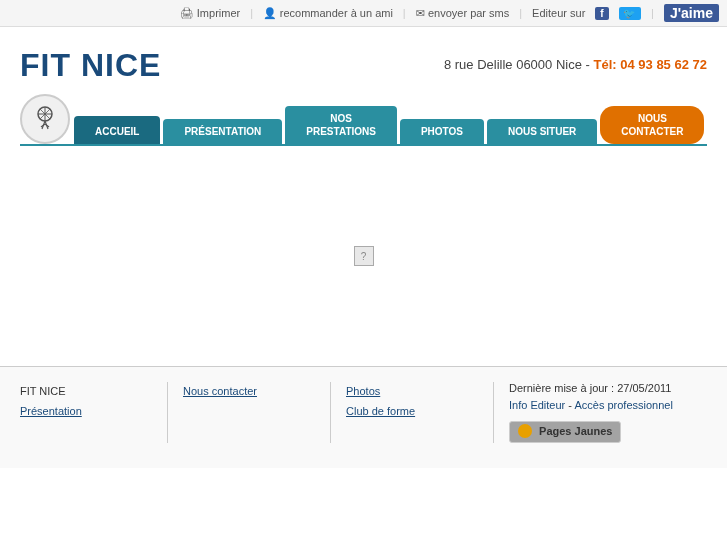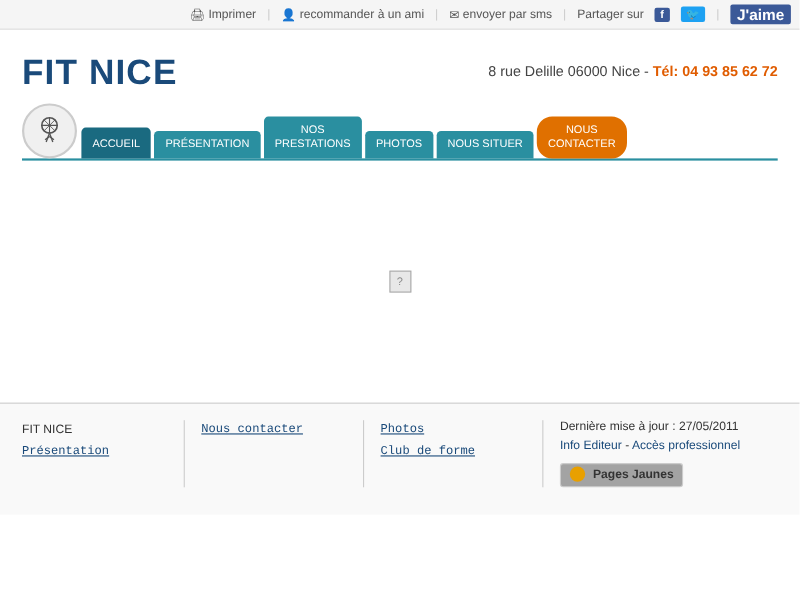--- a/index.html
+++ b/index.html
@@ -96,25 +96,25 @@
     .nav-logo svg {
       width: 30px;
       height: 30px;
     }
     .nav-tabs {
       display: flex;
       gap: 3px;
       align-items: flex-end;
     }
     .nav-tab {
-      padding: 6px 10px;
+      padding: 6px 21px;
       background: #2a8fa0;
       color: white;
       font-size: 10px;
-      font-weight: normal;
+      font-weight: bold;
       text-align: center;
       cursor: pointer;
       border-radius: 4px 4px 0 0;
       text-transform: uppercase;
       line-height: 1.3;
       min-width: 60px;
     }
     .nav-tab.active {
       background: #1a6a80;
       padding-top: 9px;
@@ -170,21 +170,20 @@
       border-left: 1px solid #ccc;
       padding-left: 15px;
     }
     .footer-col a, .footer-col span.link {
       color: #1a4a7a;
       text-decoration: underline;
       cursor: pointer;
       display: block;
       font-size: 11px;
       line-height: 1.8;
-      font-family: Liberation Mono, monospace;
     }
     .footer-col .plain {
       color: #333;
       text-decoration: none;
       display: block;
       font-size: 11px;
       line-height: 1.8;
     }
     .footer-right {
       flex: 1.5;
@@ -239,21 +238,21 @@
   <div class="top-bar-item">
     <span>👤</span>
     <span>recommander à un ami</span>
   </div>
   <span class="top-bar-separator">|</span>
   <div class="top-bar-item">
     <span>✉</span>
     <span>envoyer par sms</span>
   </div>
   <span class="top-bar-separator">|</span>
-  <span>Partager sur</span>
+  <span>Editeur sur</span>
   <div class="fb-btn">f</div>
   <div class="tw-btn">🐦</div>
   <span class="top-bar-separator">|</span>
   <div class="fb-btn jaime-btn">
     <span>J'aime</span>
   </div>
 </div>
 
 <div class="header">
   <div class="site-title">FIT NICE</div>

